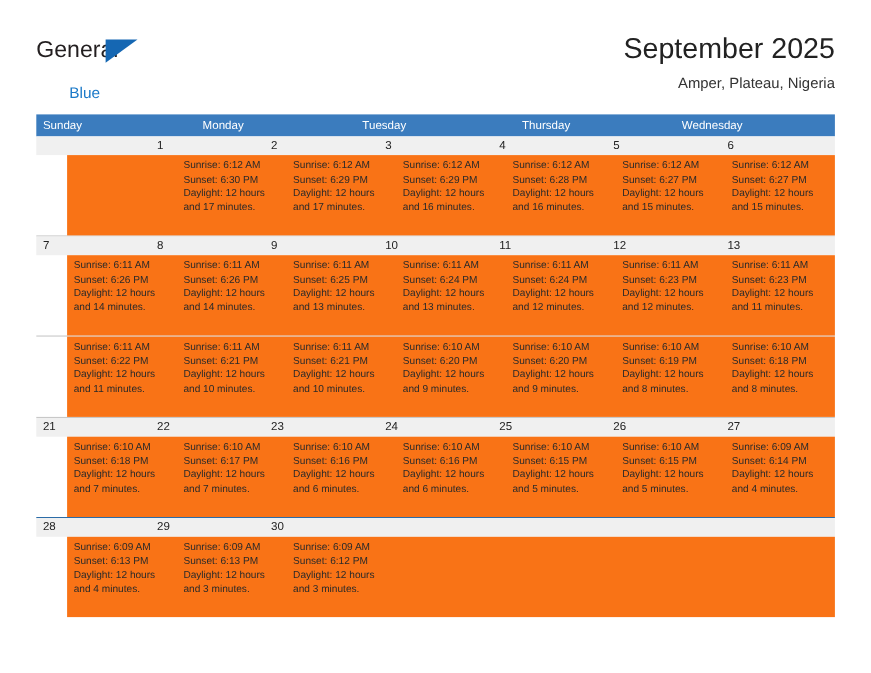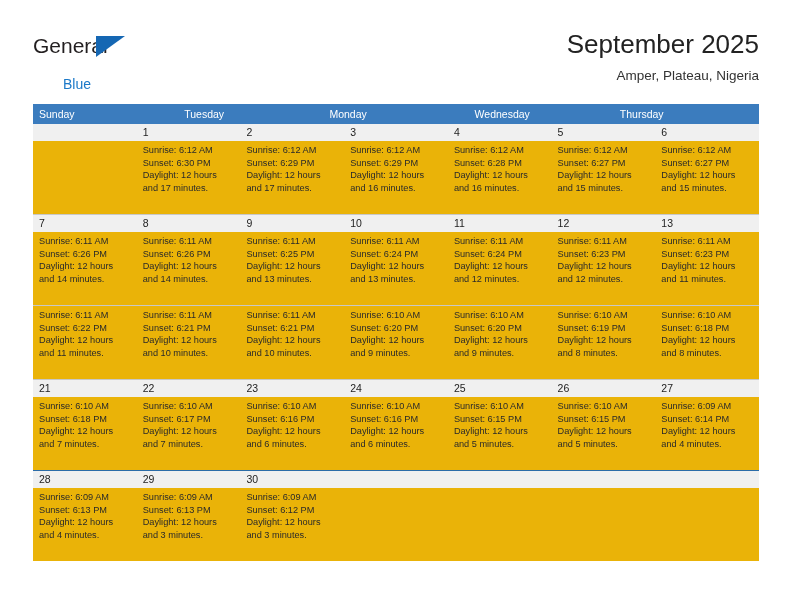--- a/index.html
+++ b/index.html
@@ -110,22 +110,23 @@
   .week {
     position: relative;
   }
   .week .daterow {
     display: flex;
     background: #f0f0f0;
     height: 17px;
   }
   .week .bodyrow {
     display: flex;
-    background: #eab308;
+    background: #f97316;
     height: 73px;
+    margin-left: 28px;
   }
   .week.last .bodyrow {
     height: 73px;
   }
   .daynum {
     flex: 1 1 0;
     font-size: 10.5px;
     line-height: 17px;
     padding-left: 6px;
     color: #222222;
@@ -164,24 +165,24 @@
     </div>
     <div class="title-block">
       <div class="cal-title">September 2025</div>
       <div class="cal-subtitle">Amper, Plateau, Nigeria</div>
     </div>
   </div>
 
   <div class="calendar">
     <div class="weekdays">
         <div class="weekday">Sunday</div>
+        <div class="weekday">Monday</div>
         <div class="weekday">Tuesday</div>
-        <div class="weekday">Monday</div>
+        <div class="weekday">Thursday</div>
         <div class="weekday">Wednesday</div>
-        <div class="weekday">Thursday</div>
       </div>
     <div id="weeks-container">
         <div class="week">
           <div class="daterow">
             <div class="daynum"></div>
             <div class="daynum">1</div>
             <div class="daynum">2</div>
             <div class="daynum">3</div>
             <div class="daynum">4</div>
             <div class="daynum">5</div>

